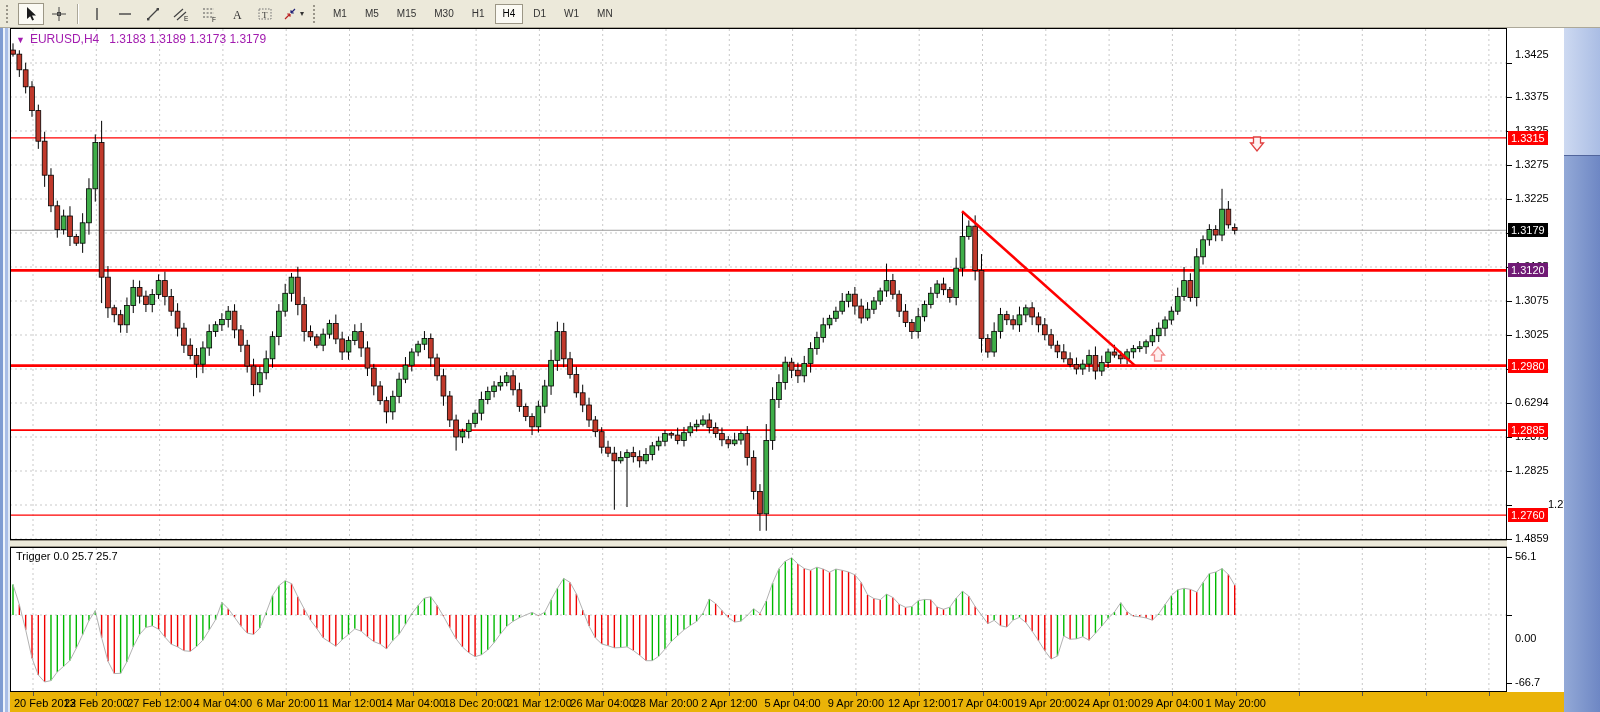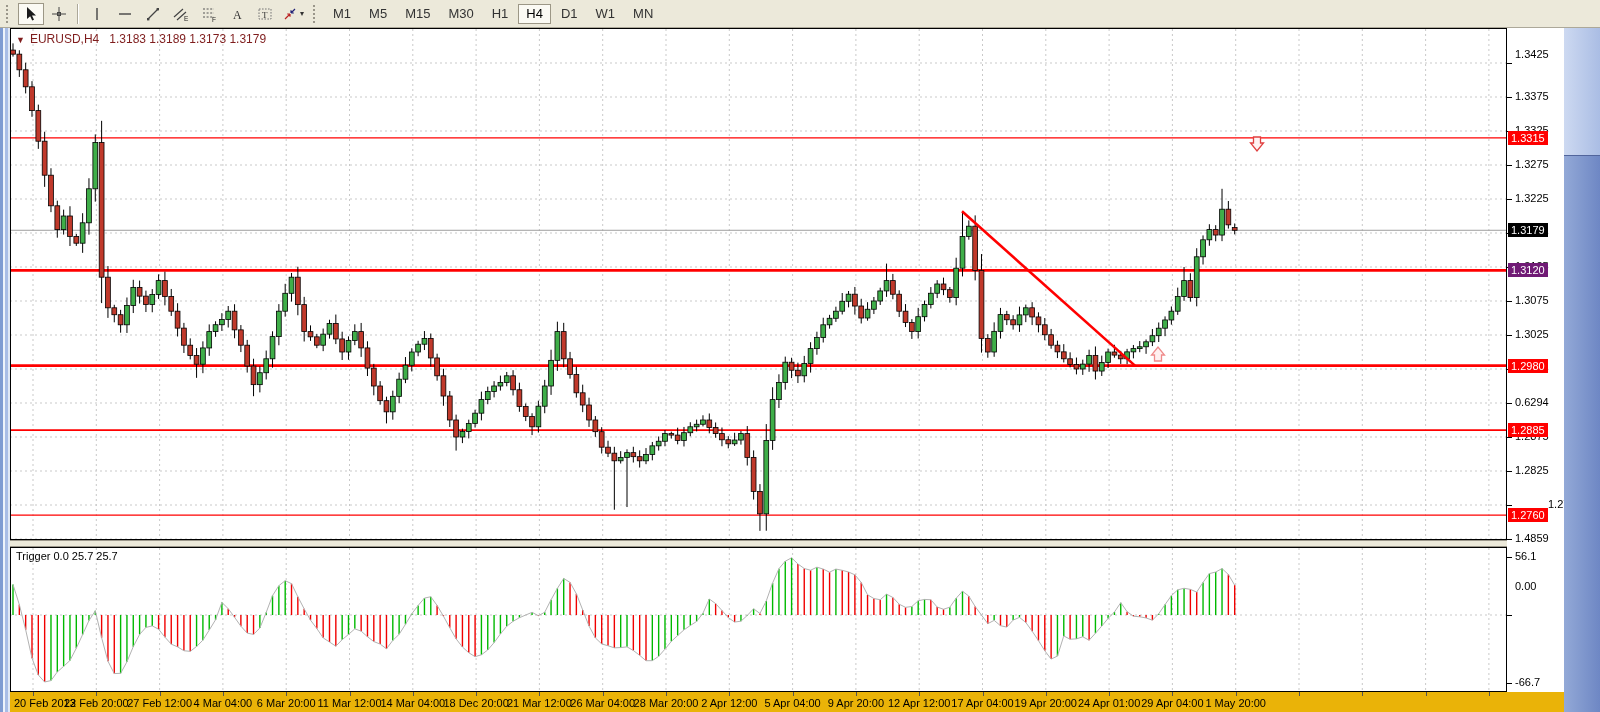--- a/index.html
+++ b/index.html
@@ -7,37 +7,37 @@
        font-family:"Liberation Sans",sans-serif;-webkit-font-smoothing:none;}
   
   .toolbar{position:absolute;left:0;top:0;width:1600px;height:28px;background:#ece9da;
            border-bottom:1px solid #aca899;display:flex;align-items:center;box-sizing:border-box;}
   .grip{width:4px;height:18px;border-left:2px dotted #9a968a;margin:0 5px 0 6px;}
   .tbtn{width:26px;height:22px;display:flex;align-items:center;justify-content:center;
         margin:0 1px;border:1px solid transparent;box-sizing:border-box;background:transparent;padding:0;}
   .tbtn.active{background:#fbfaf4;border:1px solid #9c9786;}
   .tbtn svg{display:block;}
   .tsep{width:1px;height:20px;background:#aca899;border-right:1px solid #fff;margin:0 4px;}
-  .tfbtn{height:20px;padding:0 7px;margin:0 1px;font-size:13px;color:#333;background:transparent;
+  .tfbtn{height:20px;padding:0 7px;margin:0 1px;font-size:10px;color:#333;background:transparent;
          border:1px solid transparent;font-family:"Liberation Sans",sans-serif;}
   .tfbtn.active{background:#fbfaf4;border:1px solid #9c9786;color:#000;}
   .caret{font-size:8px;color:#333;margin-left:2px;}
   
   .left-edge{position:absolute;left:0;top:28px;width:10px;height:684px;
     background:linear-gradient(to right,#7f9bd2 0,#7f9bd2 3px,#eef3fb 3px,#eef3fb 5px,#a9bde6 5px,#a9bde6 8px,#dfe7f6 8px,#dfe7f6 10px);}
   .scrollbar{position:absolute;left:1564px;top:28px;width:36px;height:684px;
     background:linear-gradient(to right,#cdd9f1,#aabde4);}
   .scroll-thumb{position:absolute;left:0;top:127px;width:36px;height:557px;
     background:linear-gradient(to right,#93a9d7,#6e87c4);border-top:1px solid #51659c;box-sizing:border-box;}
   
   #main-plot{position:absolute;left:10px;top:28px;}
   #ind-plot{position:absolute;left:10px;top:547px;}
   .splitter{position:absolute;left:10px;top:540px;width:1554px;height:7px;background:#ece9da;
             border-top:1px solid #9a968a;border-bottom:1px solid #9a968a;box-sizing:border-box;}
-  .chart-title{position:absolute;left:16px;top:32px;font-size:12px;color:#7f1d1d;z-index:5;}
+  .chart-title{position:absolute;left:16px;top:32px;font-size:12px;color:#a21caf;z-index:5;}
   .chart-title .sym{margin-right:10px;}
   .dd{font-size:9px;margin-right:5px;}
   .ind-title{position:absolute;left:16px;top:550px;font-size:11px;color:#000;z-index:5;}
   
   .price-axis{position:absolute;left:1507px;top:28px;width:57px;height:664px;background:#fff;}
   .ptick{position:absolute;left:8px;font-size:11px;color:#000;white-space:nowrap;}
   .ptickmark{position:absolute;left:0;width:5px;height:1px;background:#000;}
   .plabel{position:absolute;left:1px;font-size:11px;color:#fff;padding:0 3px;line-height:14px;white-space:nowrap;}
   .time-axis{position:absolute;left:10px;top:692px;width:1554px;height:20px;background:#eab308;}
   .ttick{position:absolute;top:0;width:1px;height:4px;background:#555;}
@@ -849,21 +849,21 @@
       <div class="ptick" style="top: 402px;">1.2875</div>
       <div class="ptickmark" style="top: 443px;"></div>
       <div class="ptick" style="top: 436px;">1.2825</div>
       <div class="ptickmark" style="top: 477px;"></div>
       <div class="ptick" style="top: 470px; margin-left: 33px;">1.2775</div>
       <div class="ptickmark" style="top: 511px;"></div>
       <div class="ptick" style="top: 504px;">1.4859</div>
       <div class="ptickmark" style="top: 529px;"></div>
       <div class="ptick" style="top: 522px;">56.1</div>
       <div class="ptickmark" style="top: 587px;"></div>
-      <div class="ptick" style="top: 552px;">0.00</div>
+      <div class="ptick" style="top: 604px;">0.00</div>
       <div class="ptickmark" style="top: 655px;"></div>
       <div class="ptick" style="top: 648px;">-66.7</div>
       <div class="plabel" style="top: 102.8px; background: rgb(255, 0, 0);">1.3315</div>
       <div class="plabel" style="top: 235.4px; background: #701a75;">1.3120</div>
       <div class="plabel" style="top: 330.6px; background: rgb(255, 0, 0);">1.2980</div>
       <div class="plabel" style="top: 395.2px; background: rgb(255, 0, 0);">1.2885</div>
       <div class="plabel" style="top: 480.2px; background: rgb(255, 0, 0);">1.2760</div>
       <div class="plabel" style="top: 195.28px; background: rgb(0, 0, 0);">1.3179</div>
     </div>
   <div class="time-axis" id="time-axis">

